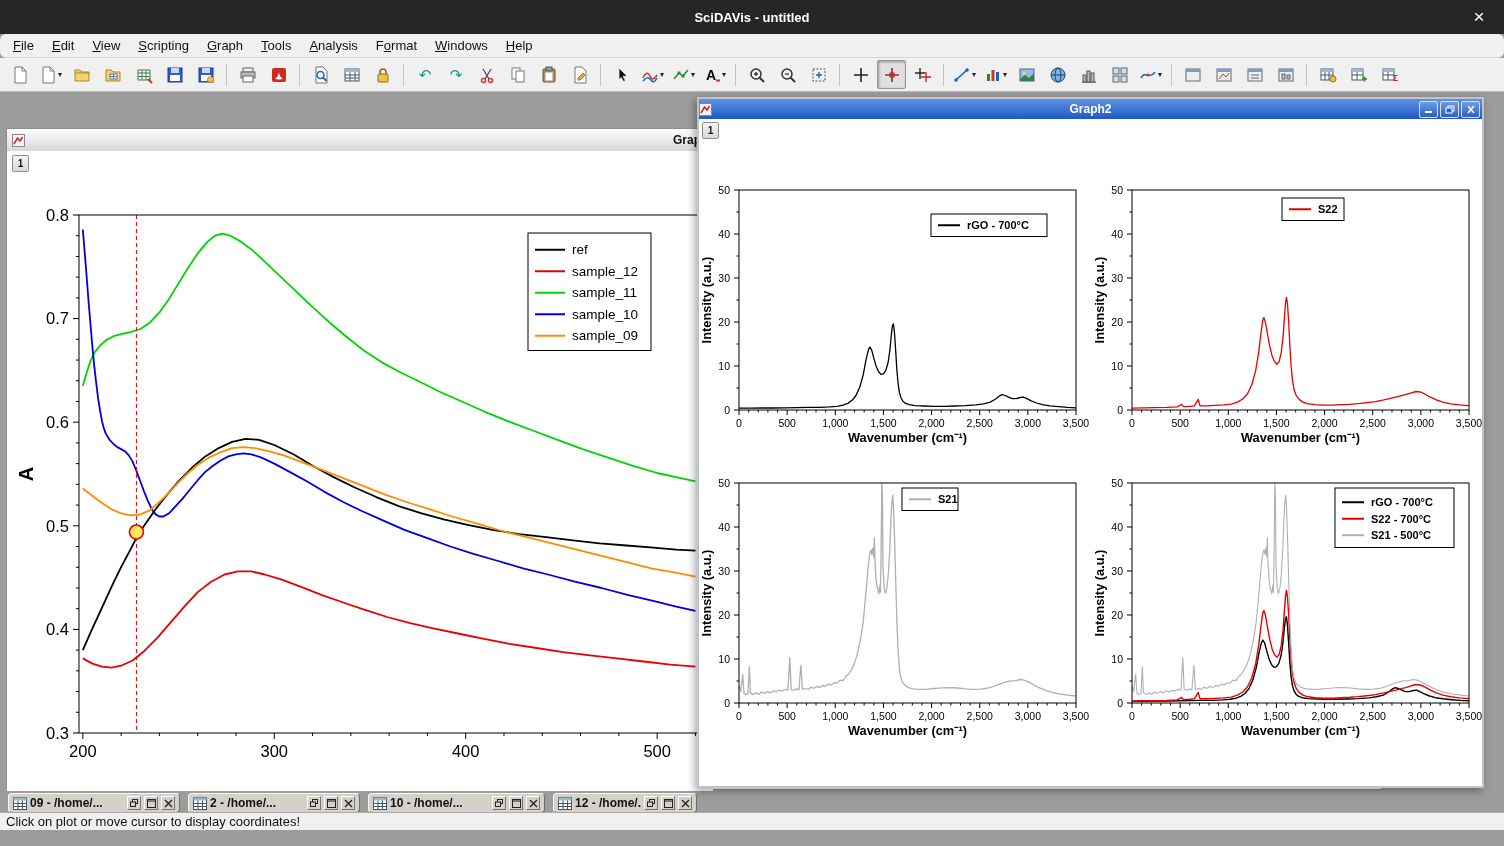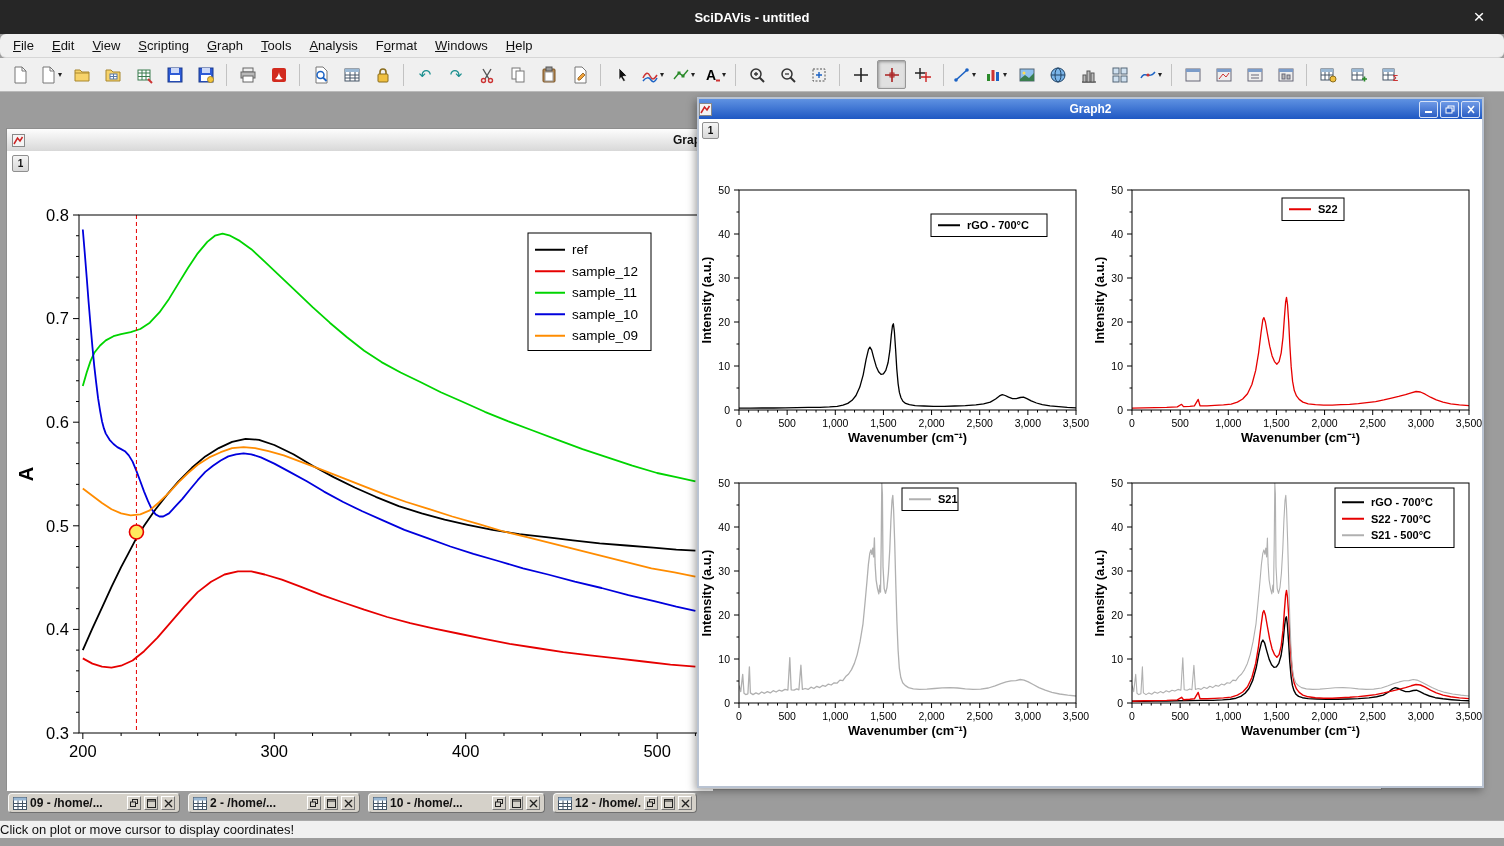--- a/index.html
+++ b/index.html
@@ -53,22 +53,22 @@
   #chart-r4{left:393px;top:328px;width:390px;height:310px;}
   
   .taskbar{position:absolute;left:8px;top:701px;display:flex;}
   .task-item{height:20px;display:flex;align-items:center;gap:3px;padding:0 4px;background:#d5d1c9;
              border:1px solid;border-color:#f8f8f6 #6f6f6f #6f6f6f #f8f8f6;border-radius:4px;
              margin-right:8px;box-sizing:border-box;}
   .tlabel{font-weight:bold;font-size:12px;flex:1;overflow:hidden;white-space:nowrap;}
   .twbtn{width:14px;height:14px;background:#d5d1c9;border:1px solid;border-color:#fff #777 #777 #fff;
          display:flex;align-items:center;justify-content:center;box-sizing:border-box;}
   .ticon{display:flex;align-items:center;}
-  .statusbar{position:absolute;left:0;bottom:8px;width:100%;height:18px;background:#f0f0f0;
-             border-top:1px solid #a9a9a9;display:flex;align-items:center;padding-left:0;
+  .statusbar{position:absolute;left:0;bottom:16px;width:100%;height:18px;background:#f0f0f0;
+             border-top:1px solid #a9a9a9;display:flex;align-items:center;padding-left:6px;
              font-size:13px;box-sizing:border-box;}
   svg text{font-family:"Liberation Sans",sans-serif;}
 </style>
 </head>
 <body>
 
 <div class="titlebar">
   <span class="ttl">SciDAVis - untitled</span>
   <span class="close">
       <span>×</span>

